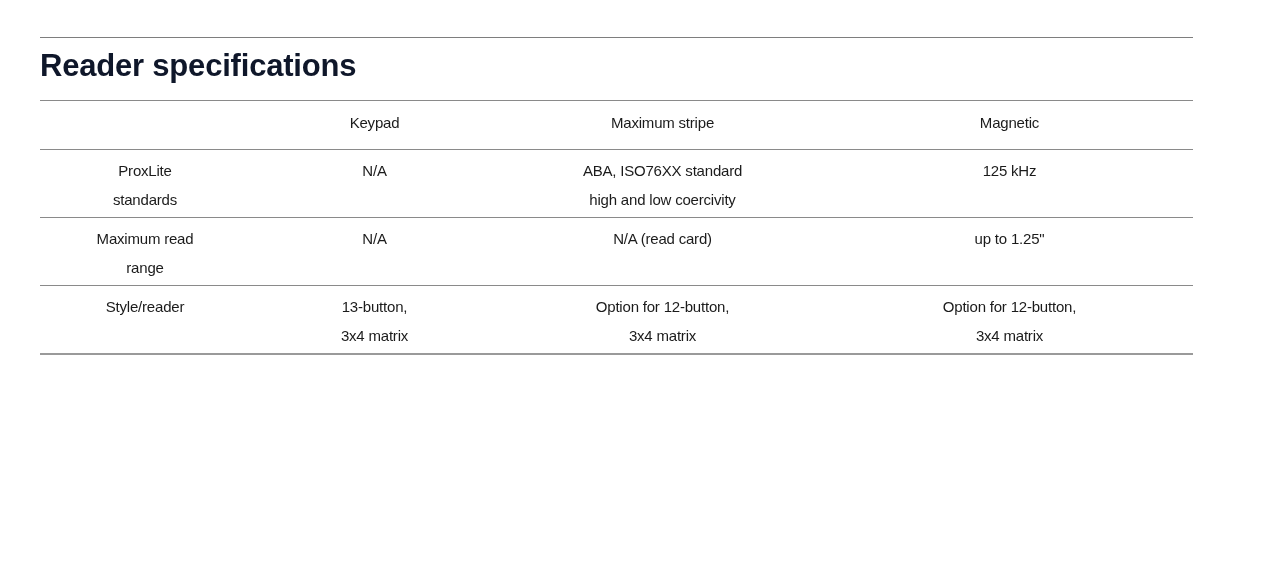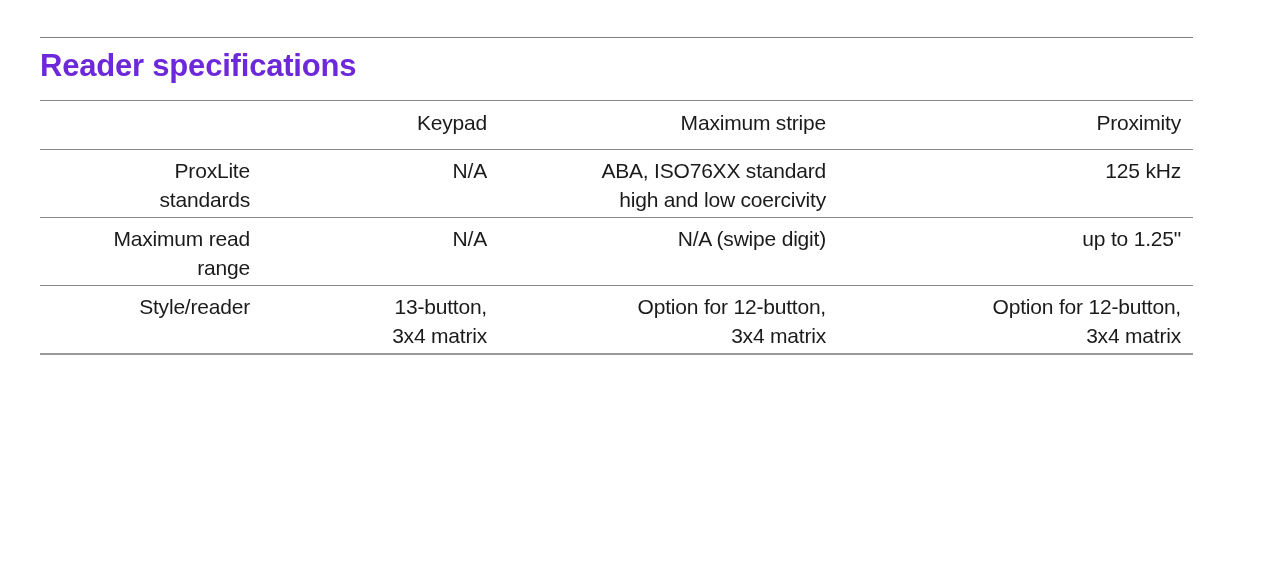--- a/index.html
+++ b/index.html
@@ -18,33 +18,33 @@
     margin-top: 37px;
     border-top: 1.5px solid #7e7e7e;
   }
   .page-title {
     margin: 0;
     padding: 11px 0 17px 0;
     font-size: 31px;
     line-height: 34px;
     font-weight: 600;
     letter-spacing: -0.2px;
-    color: #6d28d9;
+    color: #0f172a;
   }
   table.specs {
     border-collapse: collapse;
     table-layout: fixed;
     width: 1153px;
     border-bottom: 2px solid #9a9a9a;
   }
   table.specs th, table.specs td {
-    text-align: right;
+    text-align: center;
     vertical-align: top;
     font-weight: 400;
-    font-size: 21px;
+    font-size: 15px;
     line-height: 29px;
     letter-spacing: -0.2px;
     white-space: pre-line;
     padding: 6px 12px 3px 0;
   }
   table.specs thead th {
     border-top: 1.5px solid #8a8a8a;
     border-bottom: 1.5px solid #8a8a8a;
     padding: 9px 12px 13px 0;
     line-height: 26px;
@@ -64,37 +64,37 @@
       <col style="width:222px">
       <col style="width:237px">
       <col style="width:339px">
       <col style="width:355px">
     </colgroup>
     <thead>
       <tr>
         <th></th>
         <th>Keypad</th>
         <th>Maximum stripe</th>
-        <th>Proximity</th>
+        <th>Magnetic</th>
       </tr>
     </thead>
     <tbody>
         <tr>
           <th>ProxLite
 standards</th>
           <td>N/A</td>
           <td>ABA, ISO76XX standard
 high and low coercivity</td>
           <td>125 kHz</td>
         </tr>
         <tr>
           <th>Maximum read
 range</th>
           <td>N/A</td>
-          <td>N/A (swipe digit)</td>
+          <td>N/A (read card)</td>
           <td>up to 1.25"</td>
         </tr>
         <tr>
           <th>Style/reader</th>
           <td>13-button,
 3x4 matrix</td>
           <td>Option for 12-button,
 3x4 matrix</td>
           <td>Option for 12-button,
 3x4 matrix</td>

